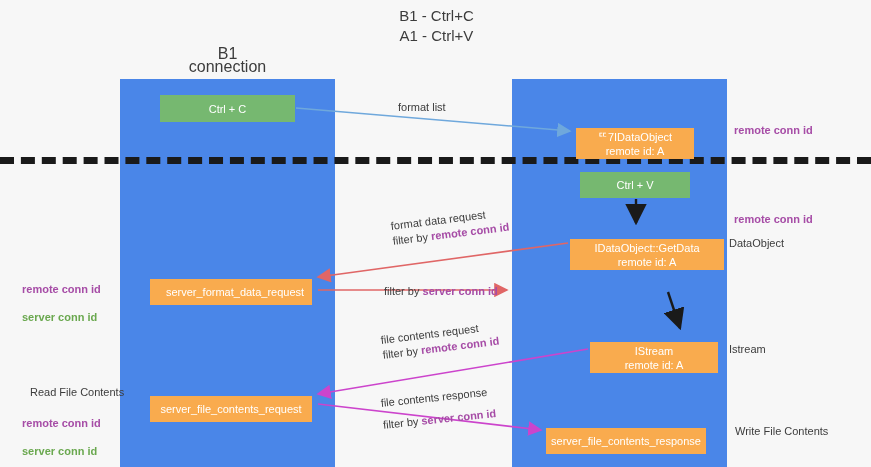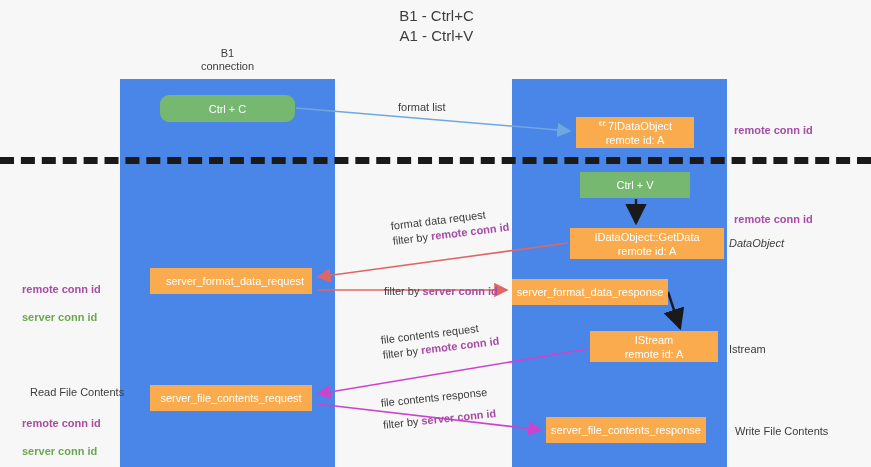--- a/index.html
+++ b/index.html
@@ -19,42 +19,42 @@
   #lane-a1{left:512px;top:79px;width:215px;height:388px;}
 
   
   #doc-title{
     position:absolute;left:1px;top:6px;width:871px;
     text-align:center;font-size:15px;line-height:20px;color:#3c3c3c;
     white-space:pre-line;
   }
   .lane-head{
     position:absolute;text-align:center;width:215px;
-    font-size:11px;line-height:13px;color:#3c3c3c;white-space:pre-line;
+    font-size:16px;line-height:13px;color:#3c3c3c;white-space:pre-line;
   }
   #head-b1{left:120px;top:47px;}
   #head-a1{left:512px;top:47px;}
 
   
   #divider{
     position:absolute;left:0;top:157px;width:871px;height:0;
     border-top:7px dashed #1a1a1a;
   }
 
   
   .node{
     position:absolute;box-sizing:border-box;
     display:flex;align-items:center;justify-content:center;
     text-align:center;color:#ffffff;font-size:11px;line-height:14px;
     white-space:pre-line;padding:2px 4px;
   }
   .green{background:#6aa84f;background:#76b870;}
-  .orange{background:#f9a94c;background:#f9ab4e;}
+  .orange{background:#f9a94c;background:#f9ab4e;margin-top:11px;}
 
-  #n-ctrlc{left:160px;top:95px;width:135px;height:27px;border-radius:9px;}
+  #n-ctrlc{left:160px;top:95px;width:135px;height:27px;}
   #n-idataobject{left:576px;top:117px;width:118px;height:31px;}
   #n-ctrlv{left:580px;top:172px;width:110px;height:26px;}
   #n-getdata{left:570px;top:228px;width:154px;height:31px;}
   #n-sfdreq{left:150px;top:268px;width:162px;height:26px;padding-left:12px;}
   #n-sfdresp{left:512px;top:279px;width:156px;height:26px;}
   #n-istream{left:590px;top:331px;width:128px;height:31px;}
   #n-sfcreq{left:150px;top:385px;width:162px;height:26px;}
   #n-sfcresp{left:546px;top:417px;width:160px;height:26px;}
 
   
@@ -78,21 +78,21 @@
   .c-remote{color:#a64ca6;font-weight:bold;}
   .c-server{color:#6aa84f;font-weight:bold;}
   .c-plain{color:#3c3c3c;}
 
   #note-left-conn{left:22px;top:268px;text-align:left;}
   #note-left-read{left:30px;top:385px;}
   #note-left-conn2{left:22px;top:402px;}
 
   #note-r-remote1{left:734px;top:123px;}
   #note-r-remote2{left:734px;top:212px;}
-  #note-r-dataobject{left:729px;top:236px;font-style:italic;}
+  #note-r-dataobject{left:729px;top:236px;}
   #note-r-istream{left:729px;top:342px;}
   #note-r-write{left:735px;top:424px;}
 
   svg#wires{position:absolute;left:0;top:0;width:871px;height:467px;overflow:visible;}
 </style>
 </head>
 <body>
 
 <div id="stage">
 
@@ -137,21 +137,20 @@
 
   <div id="divider"></div>
 
   <div class="node green" id="n-ctrlc">Ctrl + C</div>
   <div class="node orange" id="n-idataobject">ᄄ7IDataObject
 remote id: A</div>
   <div class="node green" id="n-ctrlv">Ctrl + V</div>
   <div class="node orange" id="n-getdata">IDataObject::GetData
 remote id: A</div>
   <div class="node orange" id="n-sfdreq">server_format_data_request</div>
-  <div class="node orange" id="n-sfdresp">server_format_data_response</div>
   <div class="node orange" id="n-istream">IStream
 remote id: A</div>
   <div class="node orange" id="n-sfcresp">server_file_contents_response</div>
   <div class="node orange" id="n-sfcreq">server_file_contents_request</div>
 
   <div class="edge-label" id="lbl-formatlist">
     <div>format list</div>
   </div>
 
   <div class="edge-label" id="lbl-fdreq">

